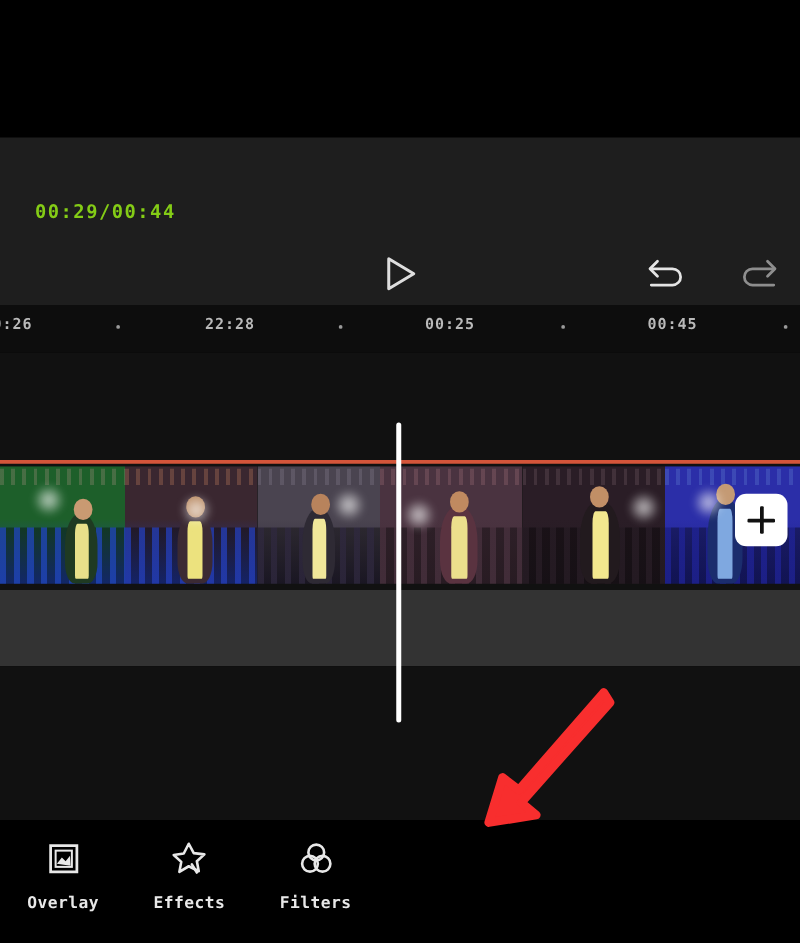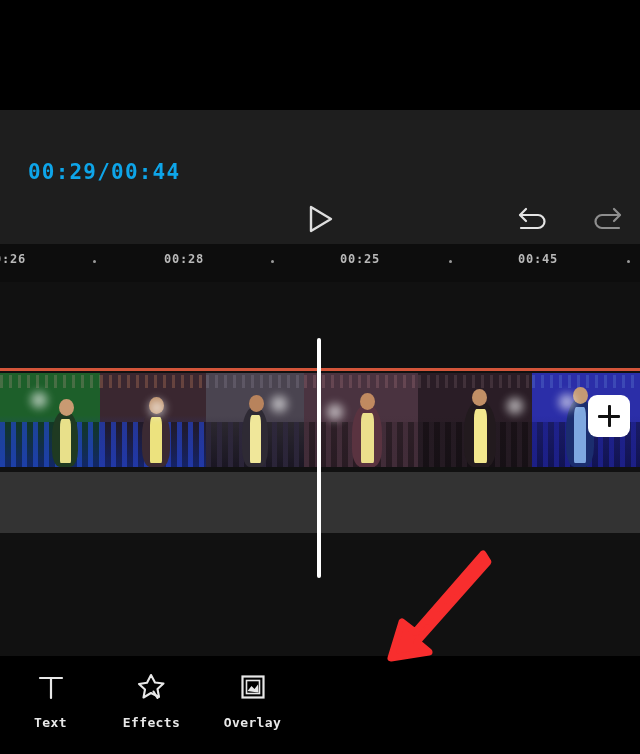--- a/index.html
+++ b/index.html
@@ -37,23 +37,23 @@
     position: absolute;
     left: 0; top: 110px;
     width: 640px;
     height: 134px;
     background: #1e1e1e;
   }
   .time-readout {
     position: absolute;
     left: 28px;
     top: 50px;
-    font-size: 21px;
+    font-size: 15px;
     letter-spacing: 1.2px;
-    color: #0ea5e9;
+    color: #84cc16;
     font-weight: bold;
     font-family: "DejaVu Sans Mono", monospace;
   }
   .play-button {
     position: absolute;
     left: 300px;
     top: 88px;
     width: 42px;
     height: 42px;
     display: flex;
@@ -311,21 +311,21 @@
     <div class="redo-button">
       <svg width="32" height="28" viewBox="0 0 32 28">
         <path d="M23 4 L29 10 L23 16" fill="none" stroke="#8e8e8e" stroke-width="2.2" stroke-linecap="round" stroke-linejoin="round"></path>
         <path d="M28.5 10 L11 10 A6.5 6.5 0 0 0 11 23 L28 23" fill="none" stroke="#8e8e8e" stroke-width="2.2" stroke-linecap="round"></path>
       </svg>
     </div>
   </div>
 
   <div class="ruler">
     <div class="ruler-label" style="left:-6px">0:26</div>
-    <div class="ruler-label" style="left:164px">00:28</div>
+    <div class="ruler-label" style="left:164px">22:28</div>
     <div class="ruler-label" style="left:340px">00:25</div>
     <div class="ruler-label" style="left:518px">00:45</div>
     <div class="ruler-dot" style="left:93px"></div>
     <div class="ruler-dot" style="left:271px"></div>
     <div class="ruler-dot" style="left:449px"></div>
     <div class="ruler-dot" style="left:627px"></div>
   </div>
 
   <div class="timeline">
     <div class="clip-track">
@@ -398,51 +398,53 @@
   <div class="workspace"></div>
 
   <div class="playhead"></div>
 
   <svg class="annotation-arrow" viewBox="0 0 150 140">
     <path d="M128 14 L60 92 L47 82 L36 118 L74 112 L62 102 L133 22 Z" fill="#f82e2e" stroke="#f82e2e" stroke-width="7" stroke-linejoin="round"></path>
   </svg>
 
   <div class="toolbar">
 
-    <div class="tool-item">
-      <div class="tool-icon">
-        <svg width="30" height="30" viewBox="0 0 30 30">
-          <path d="M4 6 H26 M15 6 V26" fill="none" stroke="#e8e8e8" stroke-width="2.2" stroke-linecap="round"></path>
-        </svg>
-      </div>
-      <div class="tool-label">Text</div>
-    </div>
-
-
-    <div class="tool-item">
-      <div class="tool-icon">
-        <svg width="32" height="32" viewBox="0 0 32 32">
-          <path d="M15 4 L19 11.5 L27.5 12.5 L21.5 18 L23 26 L15 22 L7.5 26.5 L9 18.5 L3 13 L11 11.8 Z" fill="none" stroke="#e8e8e8" stroke-width="2.1" stroke-linejoin="round"></path>
-          <path d="M17.5 20.5 L21.5 27" fill="none" stroke="#e8e8e8" stroke-width="2.1" stroke-linecap="round"></path>
-        </svg>
-      </div>
-      <div class="tool-label">Effects</div>
-    </div>
+
 
     <div class="tool-item">
       <div class="tool-icon">
         <svg width="30" height="30" viewBox="0 0 30 30">
           <rect x="4.5" y="4.5" width="21" height="21" fill="none" stroke="#e8e8e8" stroke-width="2.2"></rect>
           <rect x="8.5" y="8.5" width="13" height="13" fill="none" stroke="#e8e8e8" stroke-width="1.6"></rect>
           <path d="M9.5 19 L13.5 14 L16.5 17 L20 12.5 L20.5 20.5 Z" fill="#e8e8e8"></path>
         </svg>
       </div>
       <div class="tool-label">Overlay</div>
     </div>
 
+    <div class="tool-item">
+      <div class="tool-icon">
+        <svg width="32" height="32" viewBox="0 0 32 32">
+          <path d="M15 4 L19 11.5 L27.5 12.5 L21.5 18 L23 26 L15 22 L7.5 26.5 L9 18.5 L3 13 L11 11.8 Z" fill="none" stroke="#e8e8e8" stroke-width="2.1" stroke-linejoin="round"></path>
+          <path d="M17.5 20.5 L21.5 27" fill="none" stroke="#e8e8e8" stroke-width="2.1" stroke-linecap="round"></path>
+        </svg>
+      </div>
+      <div class="tool-label">Effects</div>
+    </div>
+
+    <div class="tool-item">
+      <div class="tool-icon">
+        <svg width="30" height="30" viewBox="0 0 30 30">
+          <circle cx="15" cy="10" r="6.3" fill="none" stroke="#e8e8e8" stroke-width="2.1"></circle>
+          <circle cx="10" cy="19" r="6.3" fill="none" stroke="#e8e8e8" stroke-width="2.1"></circle>
+          <circle cx="20" cy="19" r="6.3" fill="none" stroke="#e8e8e8" stroke-width="2.1"></circle>
+        </svg>
+      </div>
+      <div class="tool-label">Filters</div>
+    </div>
 
 
     <div class="tool-item">
       <div class="tool-icon">
         
       </div>
 
     </div>
 
   </div>

